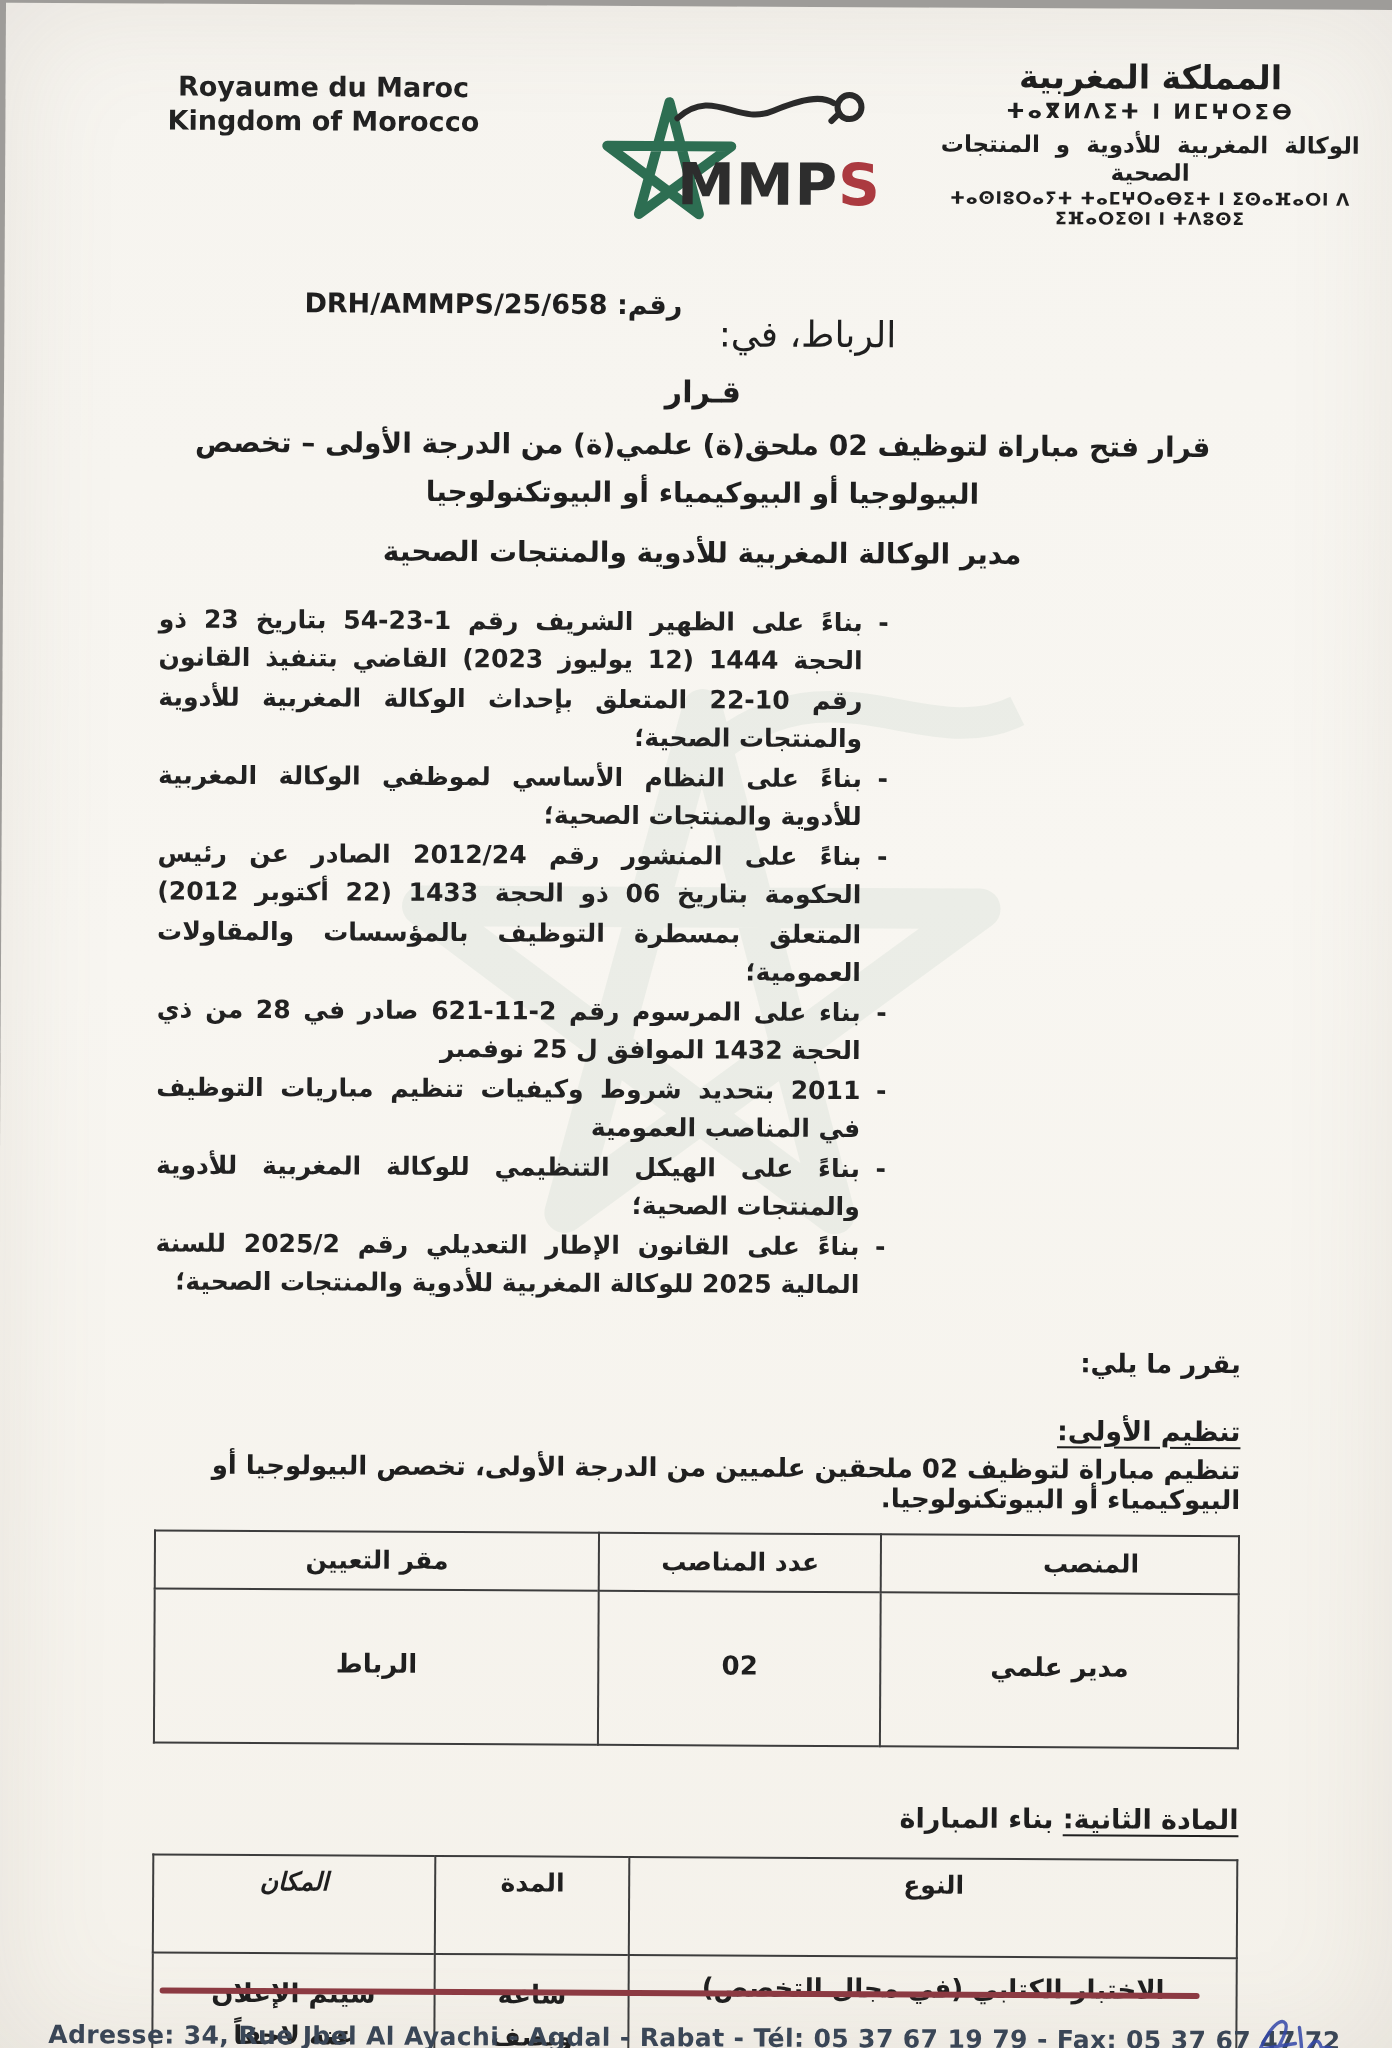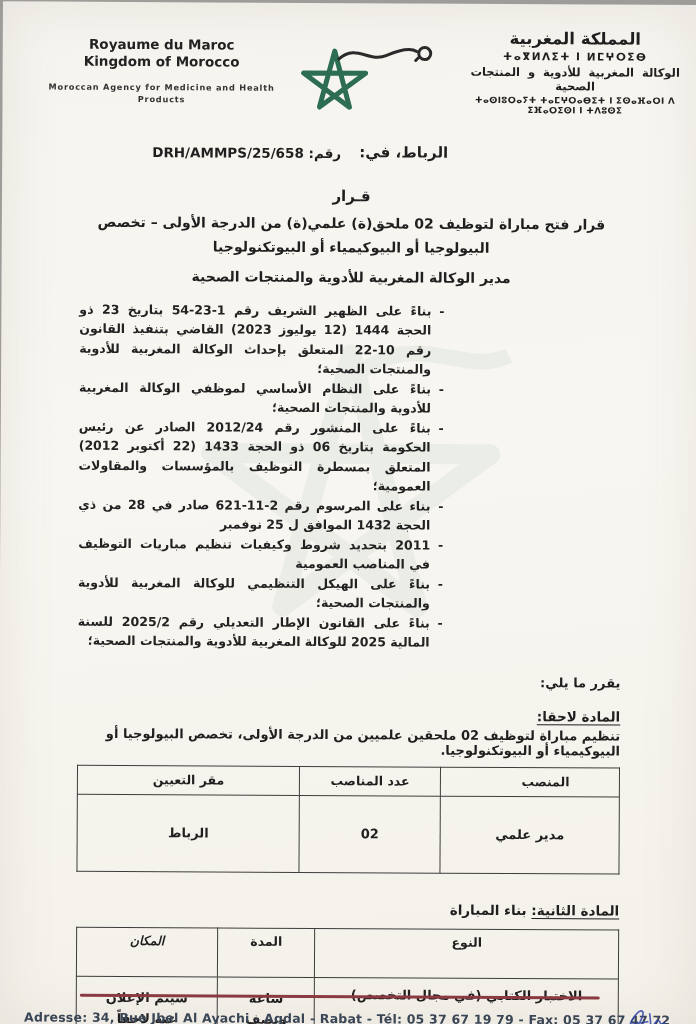--- a/index.html
+++ b/index.html
@@ -30,21 +30,21 @@
   .logo-text{position:absolute;left:44px;top:36px;font-size:29px;font-weight:bold;color:#2d2d2d;letter-spacing:.5px;direction:ltr;}
   .logo-text .s-red{color:#ab3a40;}
   .hdr-right{flex:1;text-align:center;direction:rtl;margin-top:4px;}
   .hdr-right .ar-big{font-size:16.5px;font-weight:bold;line-height:1.3;}
   .hdr-right .tif1{font-size:10.5px;font-weight:600;letter-spacing:1.5px;margin-top:1px;}
   .hdr-right .ar-agency{font-size:11.5px;font-weight:bold;word-spacing:4px;margin-top:3px;}
   .hdr-right .tif2{font-size:8.6px;font-weight:600;letter-spacing:.4px;margin-top:2px;}
 
   
   .refline{position:relative;height:32px;margin-top:14px;direction:rtl;}
-  .ref-place{position:absolute;right:253px;top:2px;font-size:15px;font-weight:700;}
+  .ref-place{position:absolute;right:253px;top:16px;font-size:18px;font-weight:400;}
   .ref-number{position:absolute;left:150px;top:4px;font-size:13.5px;font-weight:600;direction:rtl;}
 
   
   .doc-body{direction:rtl;padding:0 78px;}
   .qarar{text-align:center;font-size:15px;font-weight:bold;margin-top:14px;letter-spacing:.5px;}
   .title-main{text-align:center;font-size:14px;font-weight:bold;line-height:1.7;max-width:582px;margin:7px auto 0;}
   .title-director{text-align:center;font-size:14px;font-weight:bold;margin-top:9px;}
 
   
   ul.considerations{list-style:none;margin:16px 178px 0 0;padding:0;}
@@ -93,30 +93,30 @@
     <svg class="watermark" width="360" height="360" viewBox="0 0 160 160">
       <path d="M80 14 L110 126 L18 58 L142 58 L50 126 Z" fill="none" stroke="#2d6e52" stroke-width="9" stroke-linejoin="round"></path>
       <path d="M84 22 C110 2 130 24 150 14" fill="none" stroke="#2d6e52" stroke-width="7"></path>
     </svg>
 
     <div class="hdr">
       <div class="hdr-left">
         <div class="big">Royaume du Maroc</div>
         <div class="big">Kingdom of Morocco</div>
         <div class="gap-sm"></div>
-        <div class="small sp">Moroccan Agency for Medicine and Health Products</div>
       </div>
 
       <div class="hdr-logo">
         <svg width="160" height="100" viewBox="0 0 160 100">
           <path d="M40 12 L55 68 L9 34 L71 34 L25 68 Z" fill="none" stroke="#2d6e52" stroke-width="5" stroke-linejoin="round" stroke-linecap="round"></path>
           <path d="M44 20 C62 4 74 24 92 16 C106 10 116 8 122 12" fill="none" stroke="#2a2a2a" stroke-width="3" stroke-linecap="round"></path>
           <circle cx="130" cy="14" r="6" fill="none" stroke="#2a2a2a" stroke-width="3"></circle>
           <line x1="124" y1="18" x2="121" y2="21" stroke="#2a2a2a" stroke-width="3" stroke-linecap="round"></line>
         </svg>
+        <div class="logo-text"><span>MMP</span><span class="s-red">S</span></div>
       </div>
 
       <div class="hdr-right">
         <div class="ar-big">المملكة المغربية</div>
         <div class="tif1">ⵜⴰⴳⵍⴷⵉⵜ ⵏ ⵍⵎⵖⵔⵉⴱ</div>
         <div class="ar-agency">الوكالة المغربية للأدوية و المنتجات الصحية</div>
         <div class="tif2">ⵜⴰⵙⵏⵓⵔⴰⵢⵜ ⵜⴰⵎⵖⵔⴰⴱⵉⵜ ⵏ ⵉⵙⴰⴼⴰⵔⵏ ⴷ ⵉⴼⴰⵔⵉⵙⵏ ⵏ ⵜⴷⵓⵙⵉ</div>
       </div>
     </div>
 
@@ -135,21 +135,21 @@
         <li>بناءً على النظام الأساسي لموظفي الوكالة المغربية للأدوية والمنتجات الصحية؛</li>
         <li>بناءً على المنشور رقم 2012/24 الصادر عن رئيس الحكومة بتاريخ 06 ذو الحجة 1433 (22 أكتوبر 2012) المتعلق بمسطرة التوظيف بالمؤسسات والمقاولات العمومية؛</li>
         <li>بناء على المرسوم رقم 2-11-621 صادر في 28 من ذي الحجة 1432 الموافق ل 25 نوفمبر</li>
         <li>2011 بتحديد شروط وكيفيات تنظيم مباريات التوظيف في المناصب العمومية</li>
         <li>بناءً على الهيكل التنظيمي للوكالة المغربية للأدوية والمنتجات الصحية؛</li>
         <li>بناءً على القانون الإطار التعديلي رقم 2025/2 للسنة المالية 2025 للوكالة المغربية للأدوية والمنتجات الصحية؛</li>
       </ul>
 
       <div class="decides">يقرر ما يلي:</div>
 
-      <div class="article-h"><span class="u">المادة لاحقا:</span></div>
+      <div class="article-h"><span class="u">تنظيم الأولى:</span></div>
       <div class="article-body">تنظيم مباراة لتوظيف 02 ملحقين علميين من الدرجة الأولى، تخصص البيولوجيا أو البيوكيمياء أو البيوتكنولوجيا.</div>
 
       <table class="tbl-pos">
         <tbody>
             <tr>
           <th class="c1">المنصب</th>
           <th class="c2">عدد المناصب</th>
           <th class="c3">مقر التعيين</th>
         </tr>
         <tr>

